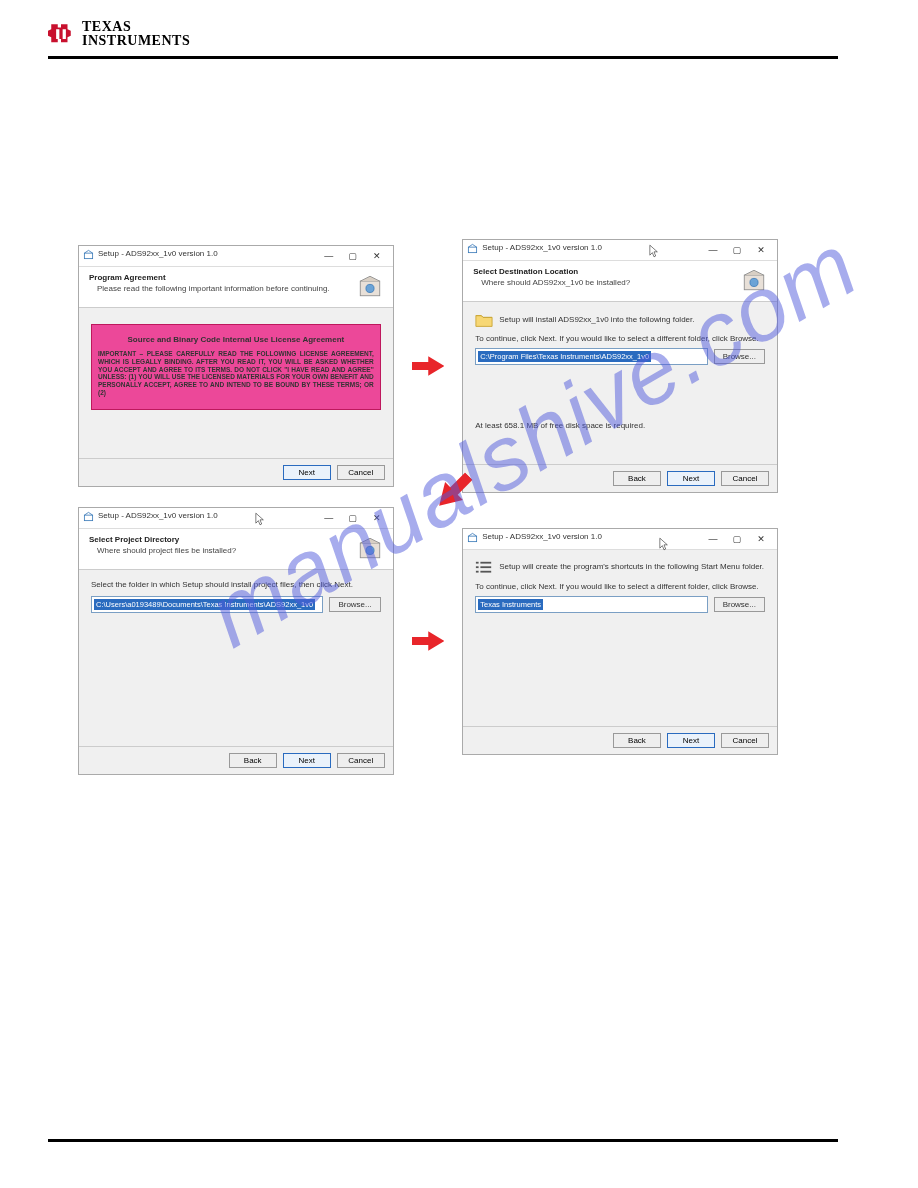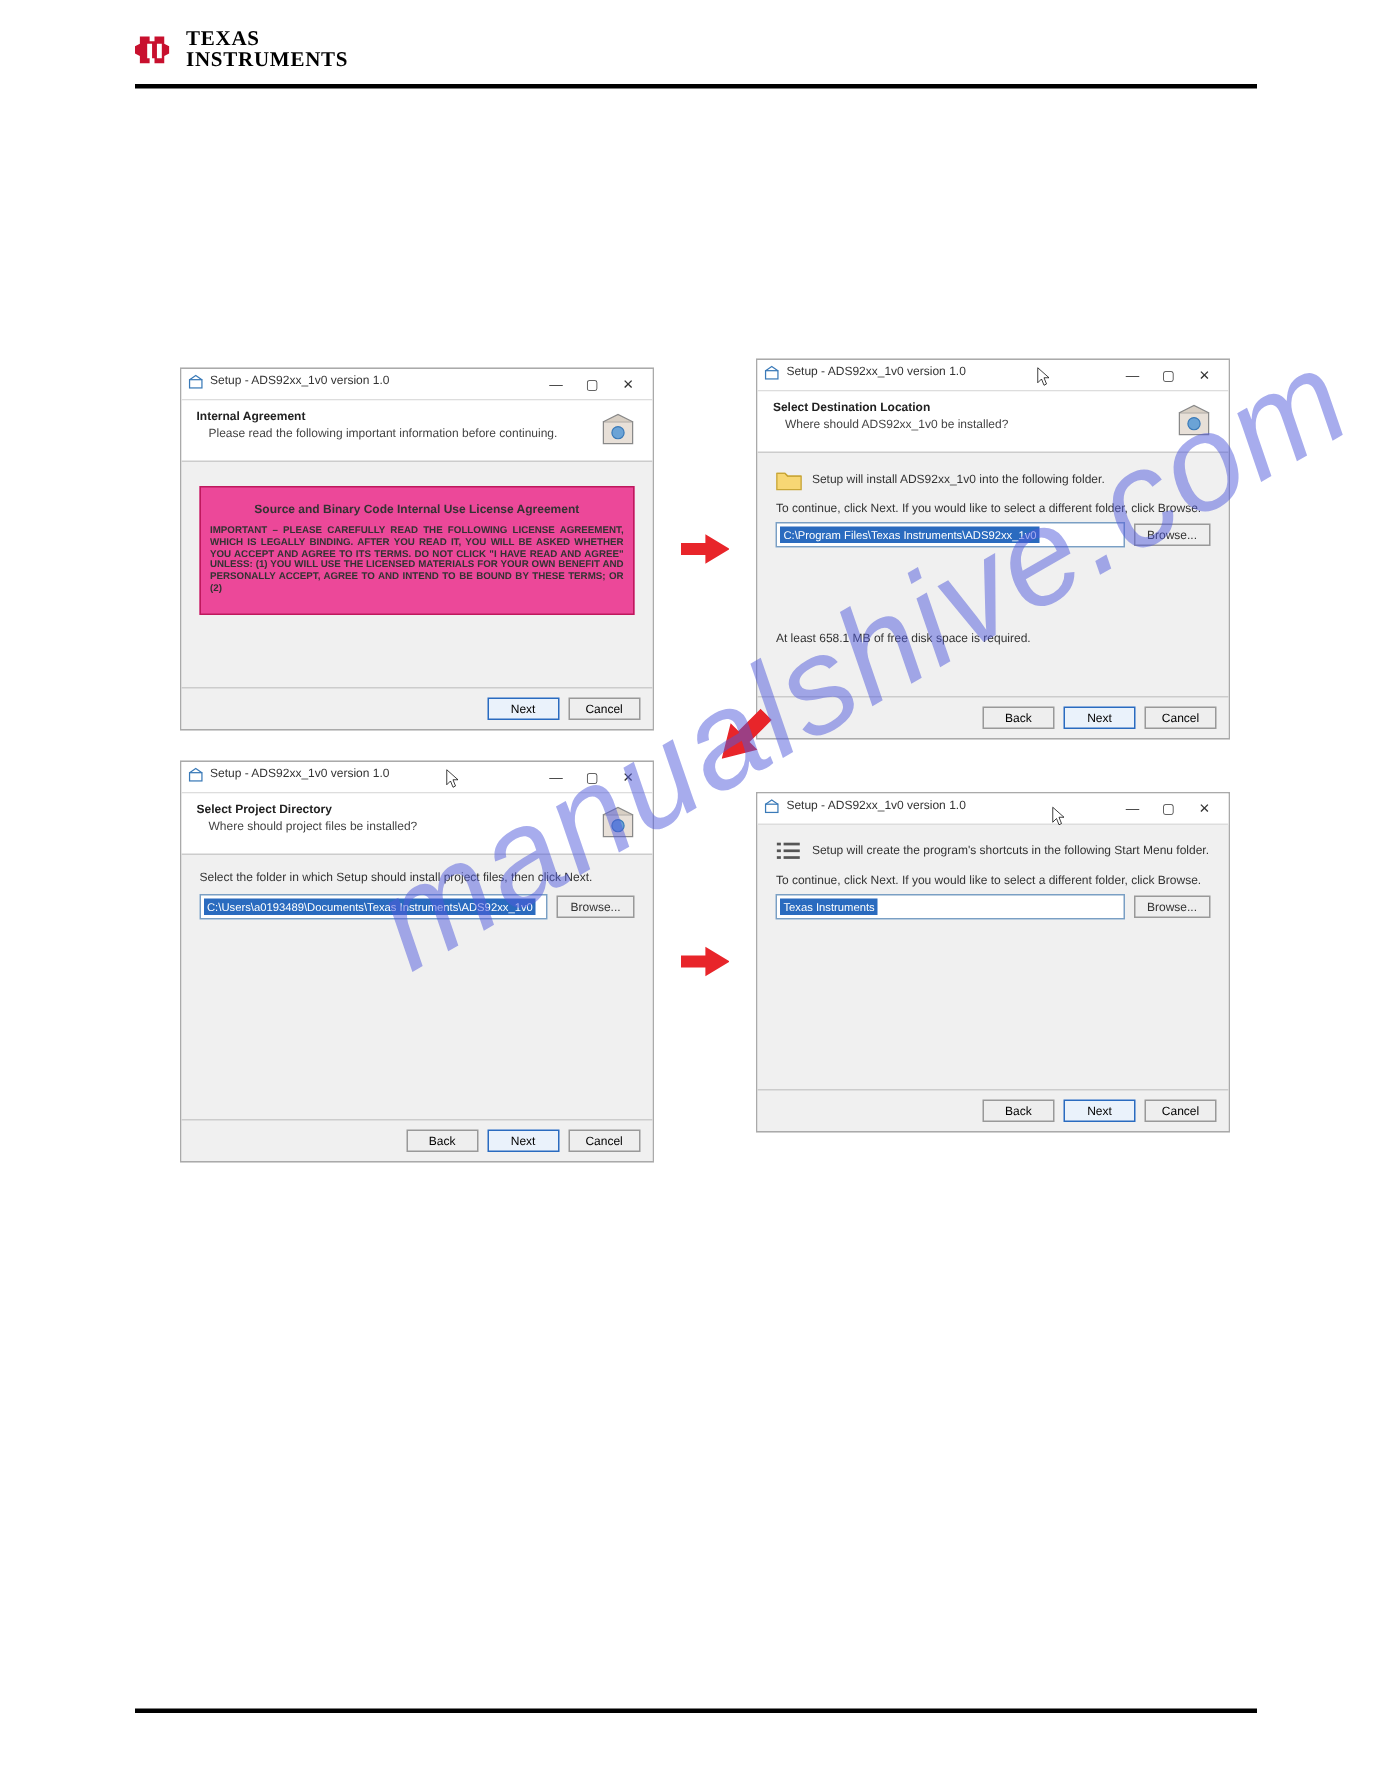--- a/index.html
+++ b/index.html
@@ -4,21 +4,21 @@
 <style>
   * { box-sizing: border-box; margin: 0; padding: 0; }
   body {
     font-family: "Segoe UI", Arial, sans-serif;
     background: #fff;
     width: 918px;
     margin: 0 auto;
     position: relative;
   }
   .page {
-    padding: 20px 80px 20px 90px;
+    padding: 20px 80px 20px 48px;
   }
   .header {
     display: flex;
     align-items: center;
     padding-bottom: 8px;
     border-bottom: 3px solid #000;
     gap: 8px;
   }
   .ti-logo {
     width: 26px;
@@ -237,21 +237,21 @@
             </span>
             <span class="title">Setup - ADS92xx_1v0 version 1.0</span>
             <div class="win-controls">
               <div class="win-btn">—</div>
               <div class="win-btn">▢</div>
               <div class="win-btn">✕</div>
             </div>
           </div>
           <div class="dlg-header">
             <div class="dlg-header-text">
-              <div class="h1">Internal Agreement</div>
+              <div class="h1">Program Agreement</div>
               <div class="h2">Please read the following important information before continuing.</div>
             </div>
             <span class="box-icon">
               <svg viewBox="0 0 32 32">
                   <rect x="4" y="10" width="24" height="18" fill="#e8e0d8" stroke="#888"></rect>
                   <path d="M4 10 L16 4 L28 10" fill="#d8cfc4" stroke="#888"></path>
                   <circle cx="16" cy="19" r="5" fill="#6ba3d6" stroke="#3a7ab8"></circle>
                 </svg>
             </span>
           </div>

